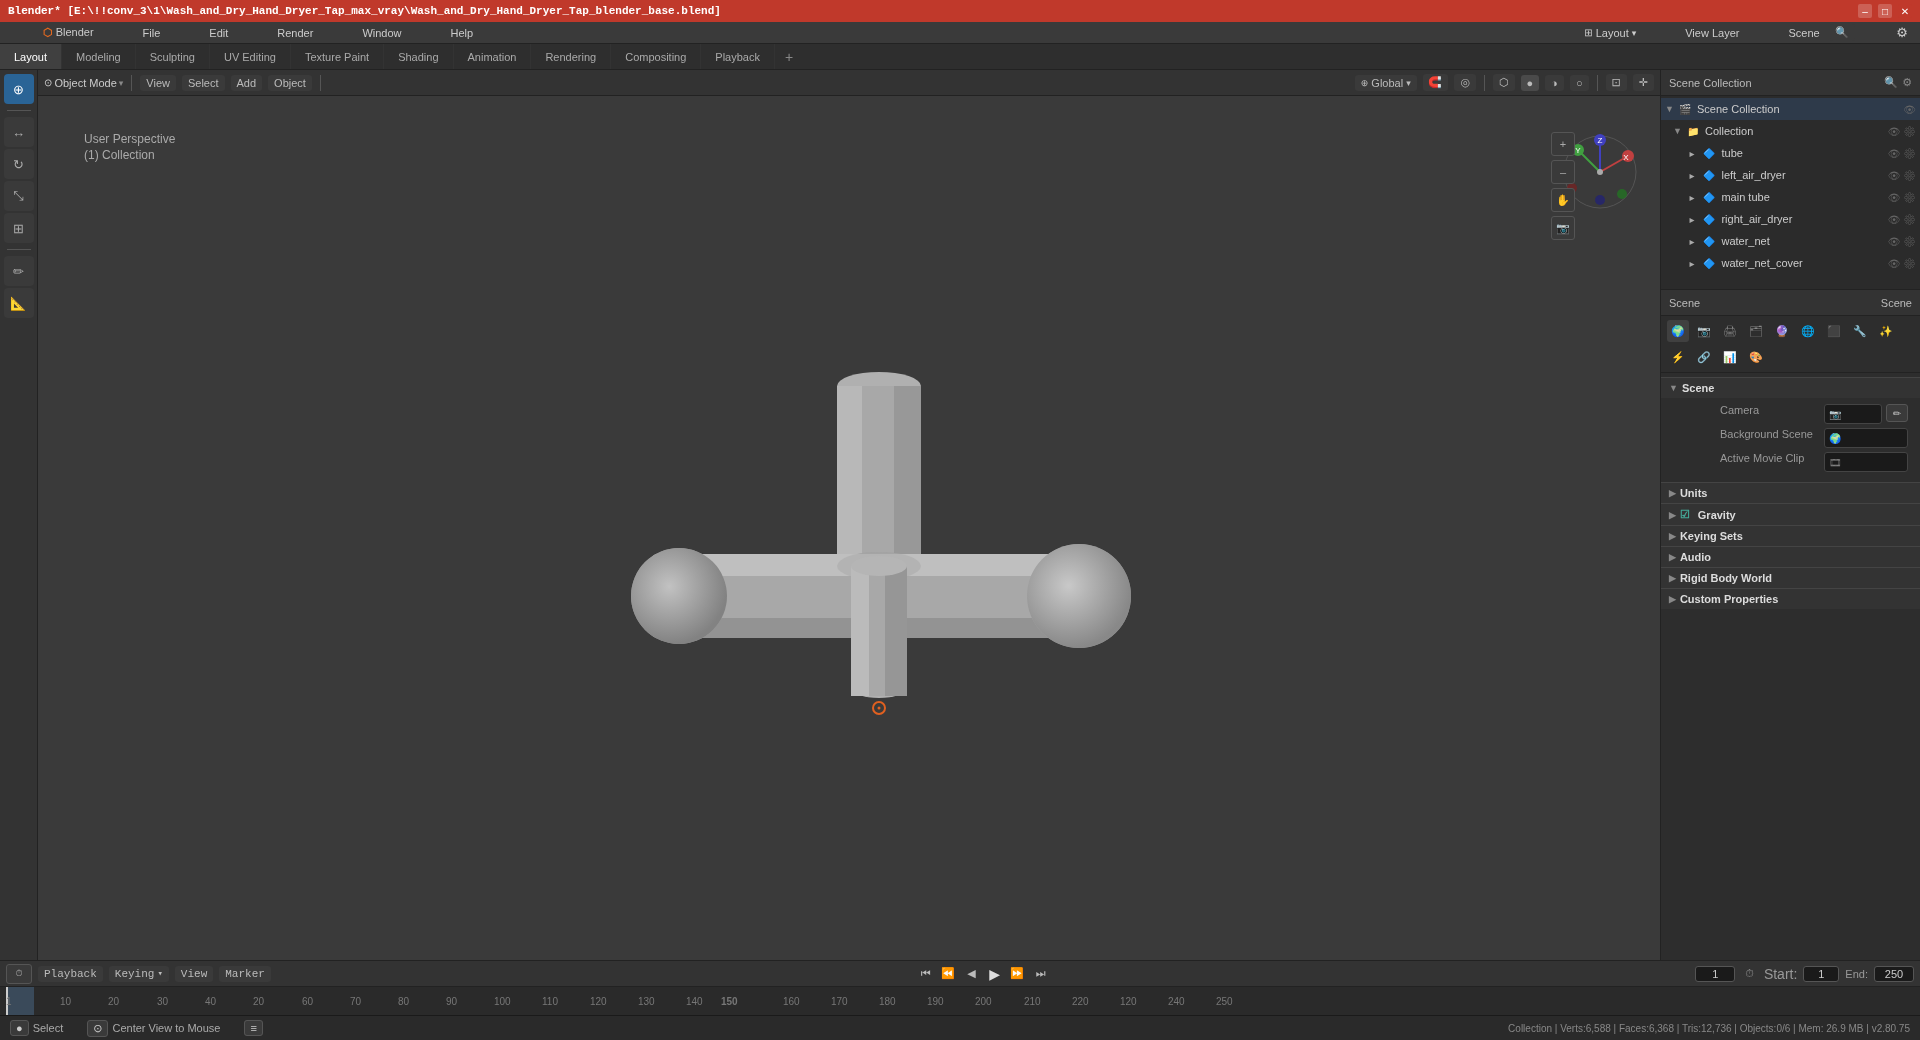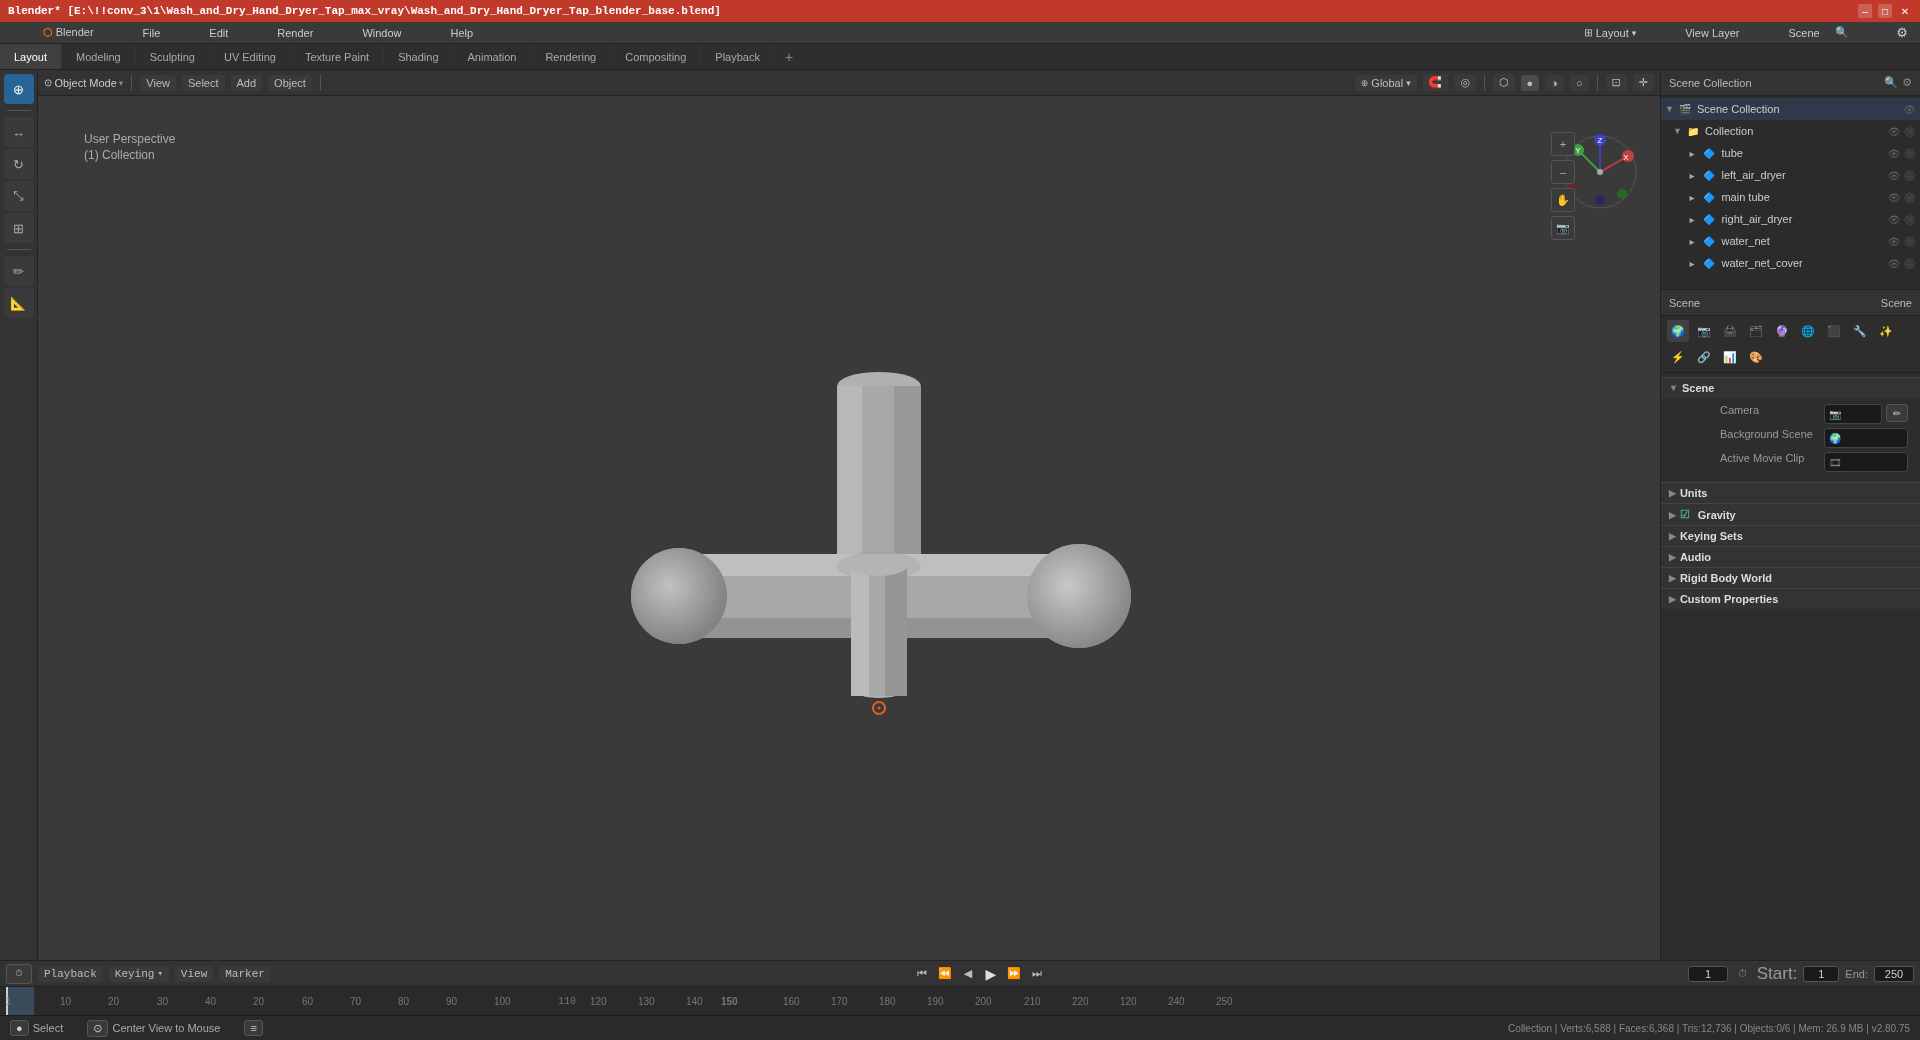--- a/index.html
+++ b/index.html
@@ -837,21 +837,21 @@
       <div class="play-btn" title="Previous Keyframe">⏪</div>
       <div class="play-btn" title="Play Reverse">◀</div>
       <div class="play-btn" title="Play" style="font-size:14px;color:#ddd;">▶</div>
       <div class="play-btn" title="Next Keyframe">⏩</div>
       <div class="play-btn" title="Jump to End">⏭</div>
     </div>
     <div style="flex:1;"></div>
 
     <input class="frame-input" value="1" style="width: 40px;">
     <span style="color:#888;font-size:11px;margin:0 4px;">⏱</span>
-    <span style="color:#999;font-size:17px;">Start:</span>
+    <span style="color:#999;font-size:14px;">Start:</span>
     <input class="frame-input" value="1" style="width: 36px;">
     <span style="color:#999;font-size:11px;">End:</span>
     <input class="frame-input" value="250" style="width: 40px;">
   </div>
 
   <div id="timeline-track">
 
     <div style="position:absolute;left:6px;top:0;width:28px;height:100%;background:#4a6a8a;opacity:0.5;"></div>
 
     <div style="position:absolute;left:6px;top:0;width:2px;height:100%;background:#ccc;"></div>
@@ -860,21 +860,21 @@
       <span class="tl-number" style="left:60px;">10</span>
       <span class="tl-number" style="left:108px;">20</span>
       <span class="tl-number" style="left:157px;">30</span>
       <span class="tl-number" style="left:205px;">40</span>
       <span class="tl-number" style="left:253px;">20</span>
       <span class="tl-number" style="left:302px;">60</span>
       <span class="tl-number" style="left:350px;">70</span>
       <span class="tl-number" style="left:398px;">80</span>
       <span class="tl-number" style="left:446px;">90</span>
       <span class="tl-number" style="left:494px;">100</span>
-      <span class="tl-number" style="left:558px;font-family:Liberation Mono, monospace;">110</span>
+      <span class="tl-number" style="left:542px;">110</span>
       <span class="tl-number" style="left:590px;">120</span>
       <span class="tl-number" style="left:638px;">130</span>
       <span class="tl-number" style="left:686px;">140</span>
       <span class="tl-number" style="left:721px;font-weight:bold;">150</span>
       <span class="tl-number" style="left:783px;">160</span>
       <span class="tl-number" style="left:831px;">170</span>
       <span class="tl-number" style="left:879px;">180</span>
       <span class="tl-number" style="left:927px;">190</span>
       <span class="tl-number" style="left:975px;">200</span>
       <span class="tl-number" style="left:1024px;">210</span>

